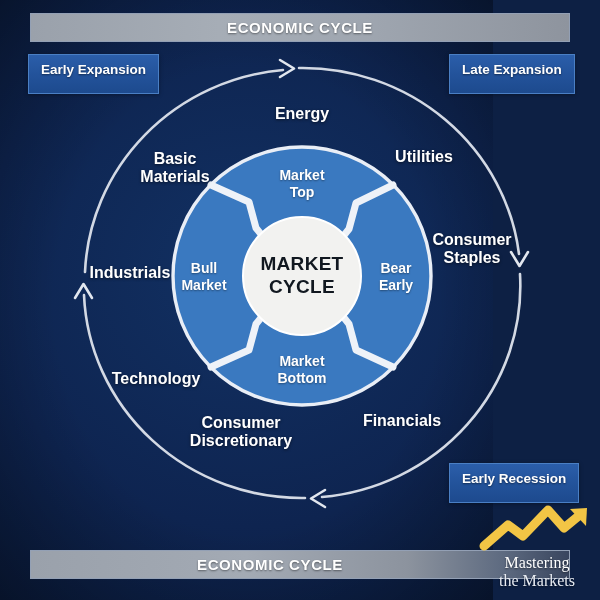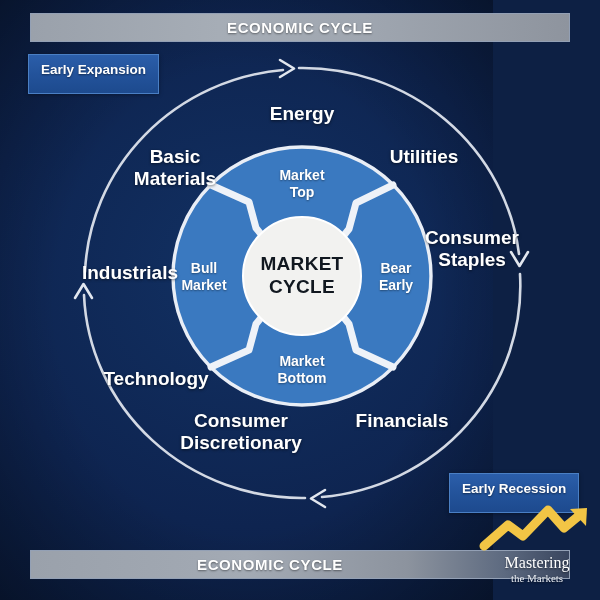--- a/index.html
+++ b/index.html
@@ -51,31 +51,31 @@
     font-size:13.5px;font-weight:bold;
     padding:7px 12px 16px 12px;
     box-sizing:border-box;
     white-space:nowrap;
     text-shadow:0 1px 2px rgba(0,0,0,.5);
     box-shadow:0 1px 4px rgba(0,0,0,.35);
     z-index:5;
   }
   #badge-early-expansion{left:28px;top:54px;}
   #badge-late-expansion{left:449px;top:54px;}
-  #badge-early-recession{left:449px;top:463px;margin-top:10px;}
+  #badge-early-recession{left:449px;top:463px;}
   #badge-full-recession{left:30px;top:503px;}
 
   
   svg.layer{position:absolute;left:0;top:0;width:600px;height:600px;z-index:2;overflow:visible;}
 
   
   .sector{
     position:absolute;
     color:#ffffff;
-    font-size:19px;font-weight:bold;
+    font-size:16px;font-weight:bold;
     line-height:1.15;
     text-align:center;
     white-space:pre-line;
     text-shadow:0 1px 3px rgba(0,0,0,.55);
     transform:translate(-50%,-50%);
     z-index:3;
   }
 
   
   .seg{
@@ -105,21 +105,21 @@
     color:#ffffff;
     font-family:Liberation Serif, serif;
     font-size:16px;font-weight:normal;
     line-height:1;
     margin-top:-2px;
     text-shadow:0 1px 2px rgba(0,0,0,.5);
   }
   #logo .subwordmark{
     color:#e9edf4;
     font-family:"Liberation Serif", serif;
-    font-size:11px;line-height:1.1;margin-top:1px;
+    font-size:16px;line-height:1.1;margin-top:1px;
     text-shadow:0 1px 2px rgba(0,0,0,.5);
   }
 </style>
 </head>
 <body>
 
 <div id="stage">
 
   <div class="cyclebar" id="bar-top">
     <span class="barlabel">ECONOMIC CYCLE</span>
@@ -180,20 +180,21 @@
 Staples</div>
   <div class="sector" style="left:402px;top:421px;text-align:right;">Financials</div>
   <div class="sector" style="left:241px;top:432px;">Consumer
 Discretionary</div>
   <div class="sector" style="left:156px;top:379px;">Technology</div>
   <div class="sector" style="left:130px;top:273px;">Industrials</div>
   <div class="sector" style="left:175px;top:168px;">Basic
 Materials</div>
 
   <div class="badge" id="badge-early-expansion">Early Expansion</div>
+  <div class="badge" id="badge-late-expansion">Late Expansion</div>
   <div class="badge" id="badge-early-recession">Early Recession</div>
 
   <div class="cyclebar" id="bar-bottom">
     <span class="barlabel">ECONOMIC CYCLE</span>
   </div>
 
   <div id="logo">
     <svg width="118" height="50" viewBox="0 0 118 50">
       <path d="M 6 43 L 30 22 L 45 33 L 70 7 L 86 25 L 103 11" fill="none" stroke="#f2c545" stroke-width="9" stroke-linecap="round" stroke-linejoin="round"></path>
       <path d="M 92 6 L 109 5 L 108 23 Z" fill="#f2c545"></path>

